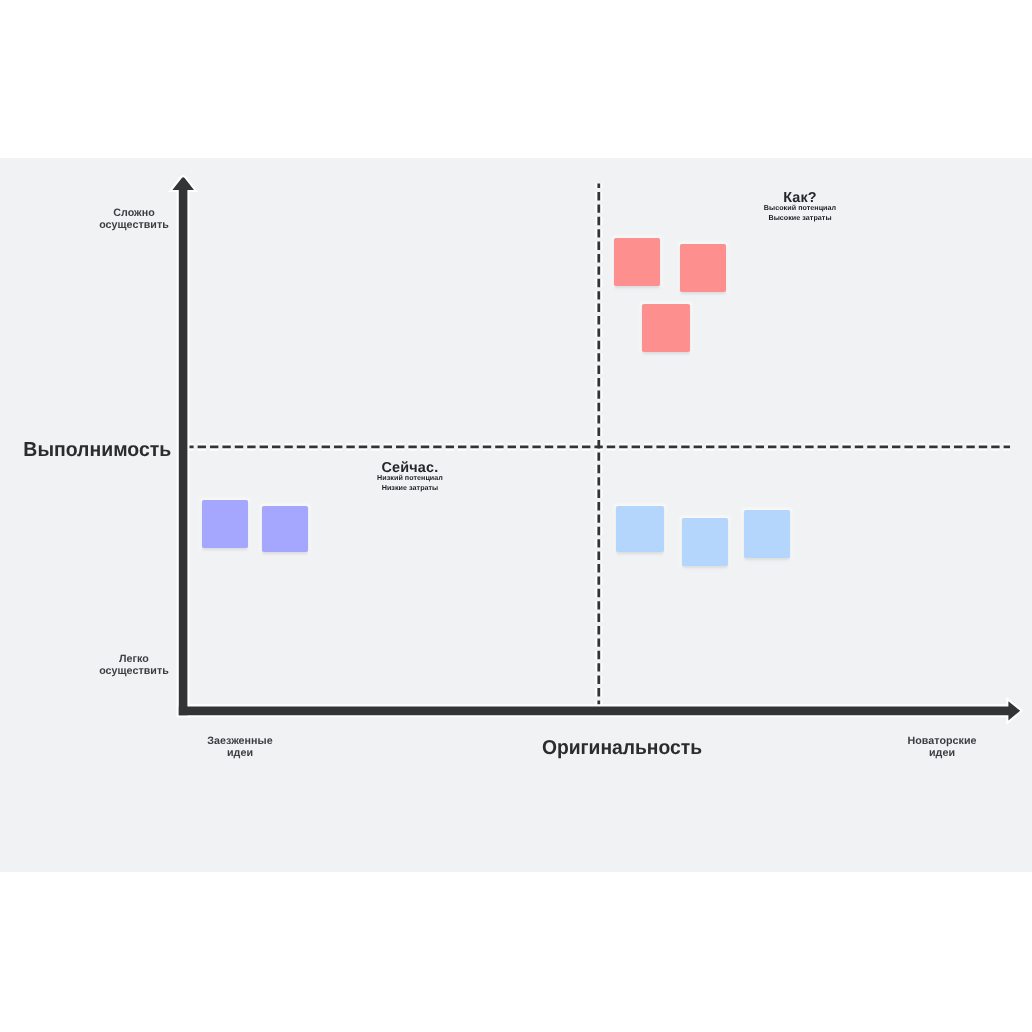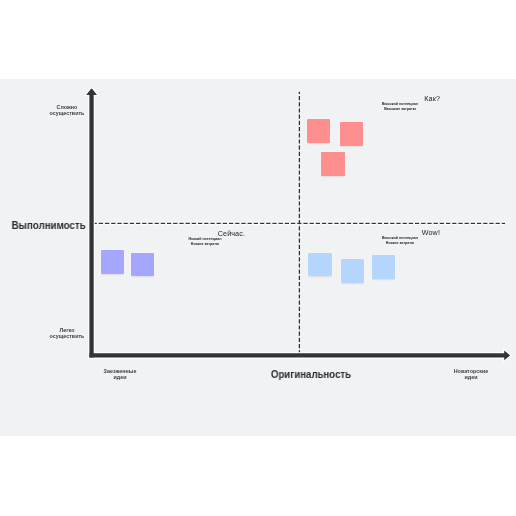--- a/index.html
+++ b/index.html
@@ -17,21 +17,21 @@
         box-shadow:0 0.8px 1.4px rgba(60,64,72,.17), 0 0 1.4px .6px rgba(255,255,255,.75);}
 
   #axis-y-title{position:absolute;left:0px;top:141.4px;width:85.6px;text-align:right;
                 font-size:10.1px;font-weight:700;color:#2b2c2e;letter-spacing:0px;
                 transform:scaleX(0.963);transform-origin:100% 50%;white-space:nowrap;}
   #axis-x-title{position:absolute;left:231.2px;top:290.1px;width:160px;text-align:center;
                 font-size:10.1px;font-weight:700;color:#2b2c2e;letter-spacing:0px;
                 transform:scaleX(0.955);transform-origin:50% 50%;white-space:nowrap;}
 
   .quad{position:absolute;text-align:center;width:80px;}
-  .quad .quad-title{font-size:7.2px;font-weight:400;color:#24252a;letter-spacing:.1px;white-space:nowrap;text-align:right;}
+  .quad .quad-title{font-size:7.2px;font-weight:700;color:#24252a;letter-spacing:.1px;white-space:nowrap;}
   .quad .quad-sub{font-size:3.58px;font-weight:700;color:#1b1d21;line-height:4.3px;
                   margin-top:-0.6px;letter-spacing:.02px;white-space:nowrap;}
 
   .axis-end{position:absolute;text-align:center;font-size:5.35px;font-weight:700;
             color:#3c3d40;line-height:6.1px;letter-spacing:.02px;white-space:nowrap;}
 
   #quad-now{left:165px;top:149.5px;}
   #quad-how{left:360.4px;top:15.0px;}
   #quad-wow{left:360.4px;top:149.3px;}
 
@@ -103,22 +103,15 @@
         <div>Низкие затраты</div>
       </div>
     </div>
     <div id="quad-how" class="quad">
       <div class="quad-title">Как?</div>
       <div class="quad-sub">
         <div>Высокий потенциал</div>
         <div>Высокие затраты</div>
       </div>
     </div>
-    <div id="quad-wow" class="quad">
-      <div class="quad-title">Wow!</div>
-      <div class="quad-sub">
-        <div>Высокий потенциал</div>
-        <div>Низкие затраты</div>
-      </div>
-    </div>
 
   </div>
 </div>
 
 </body></html>

